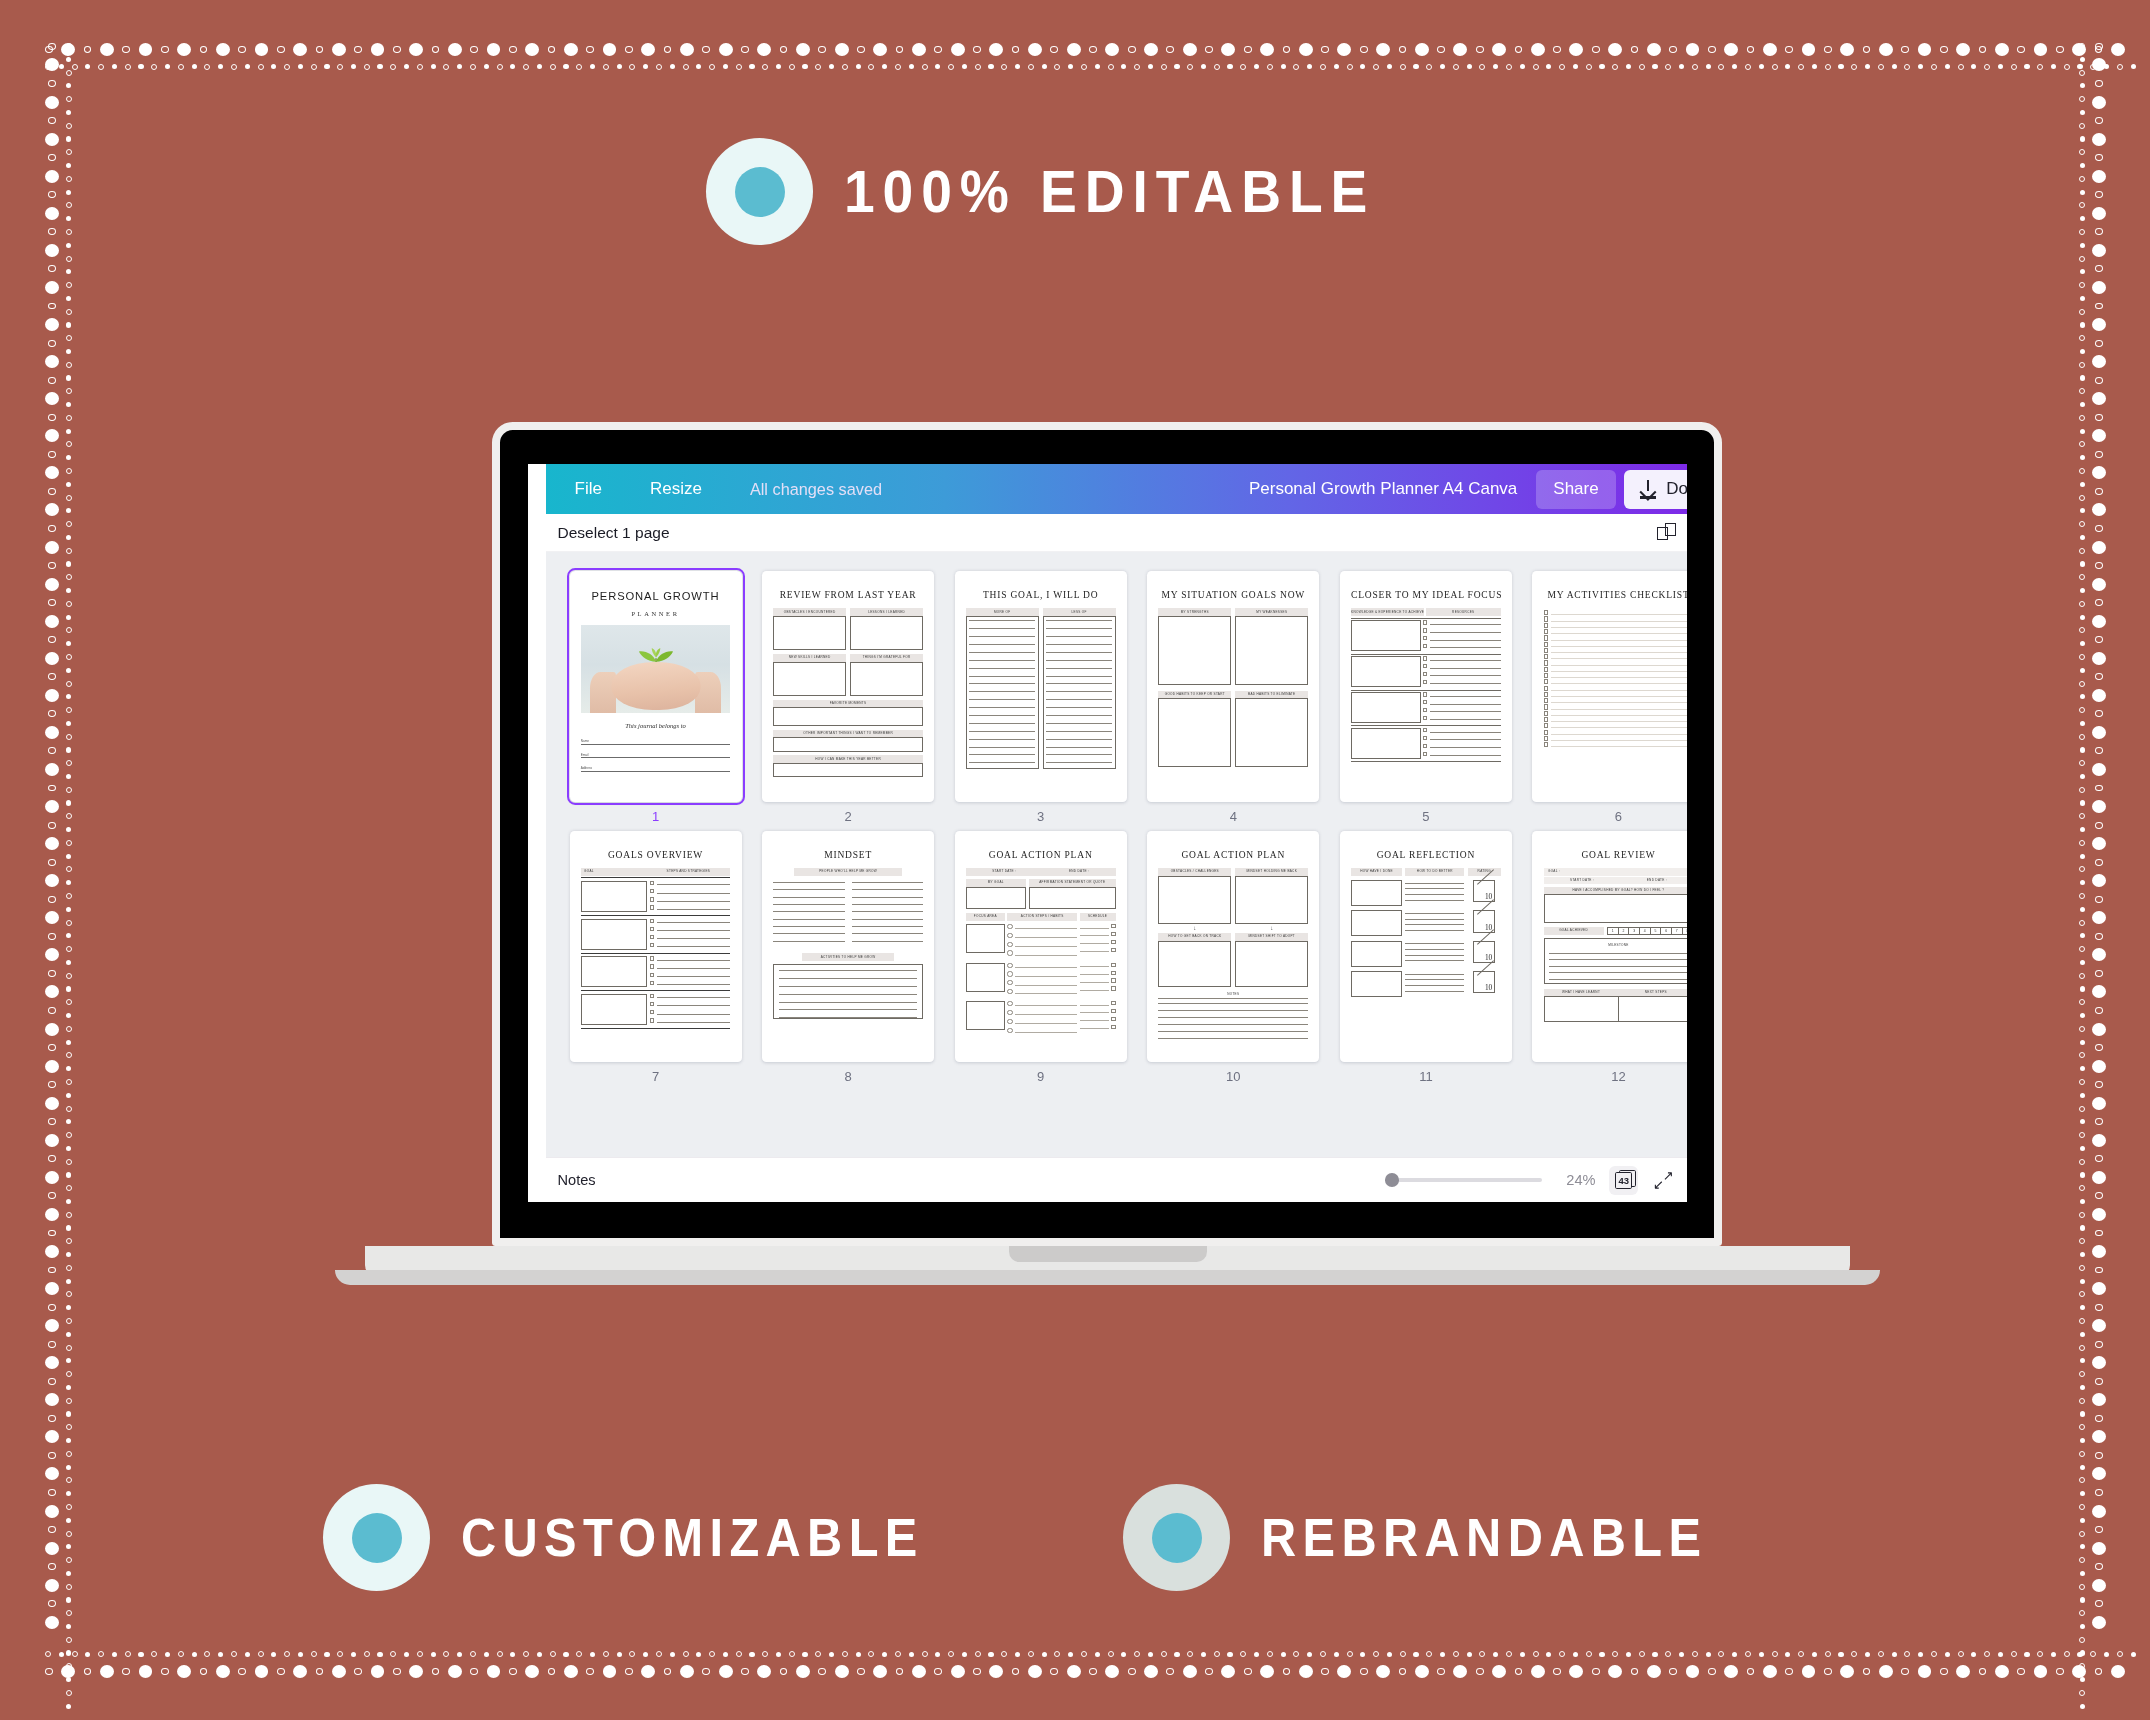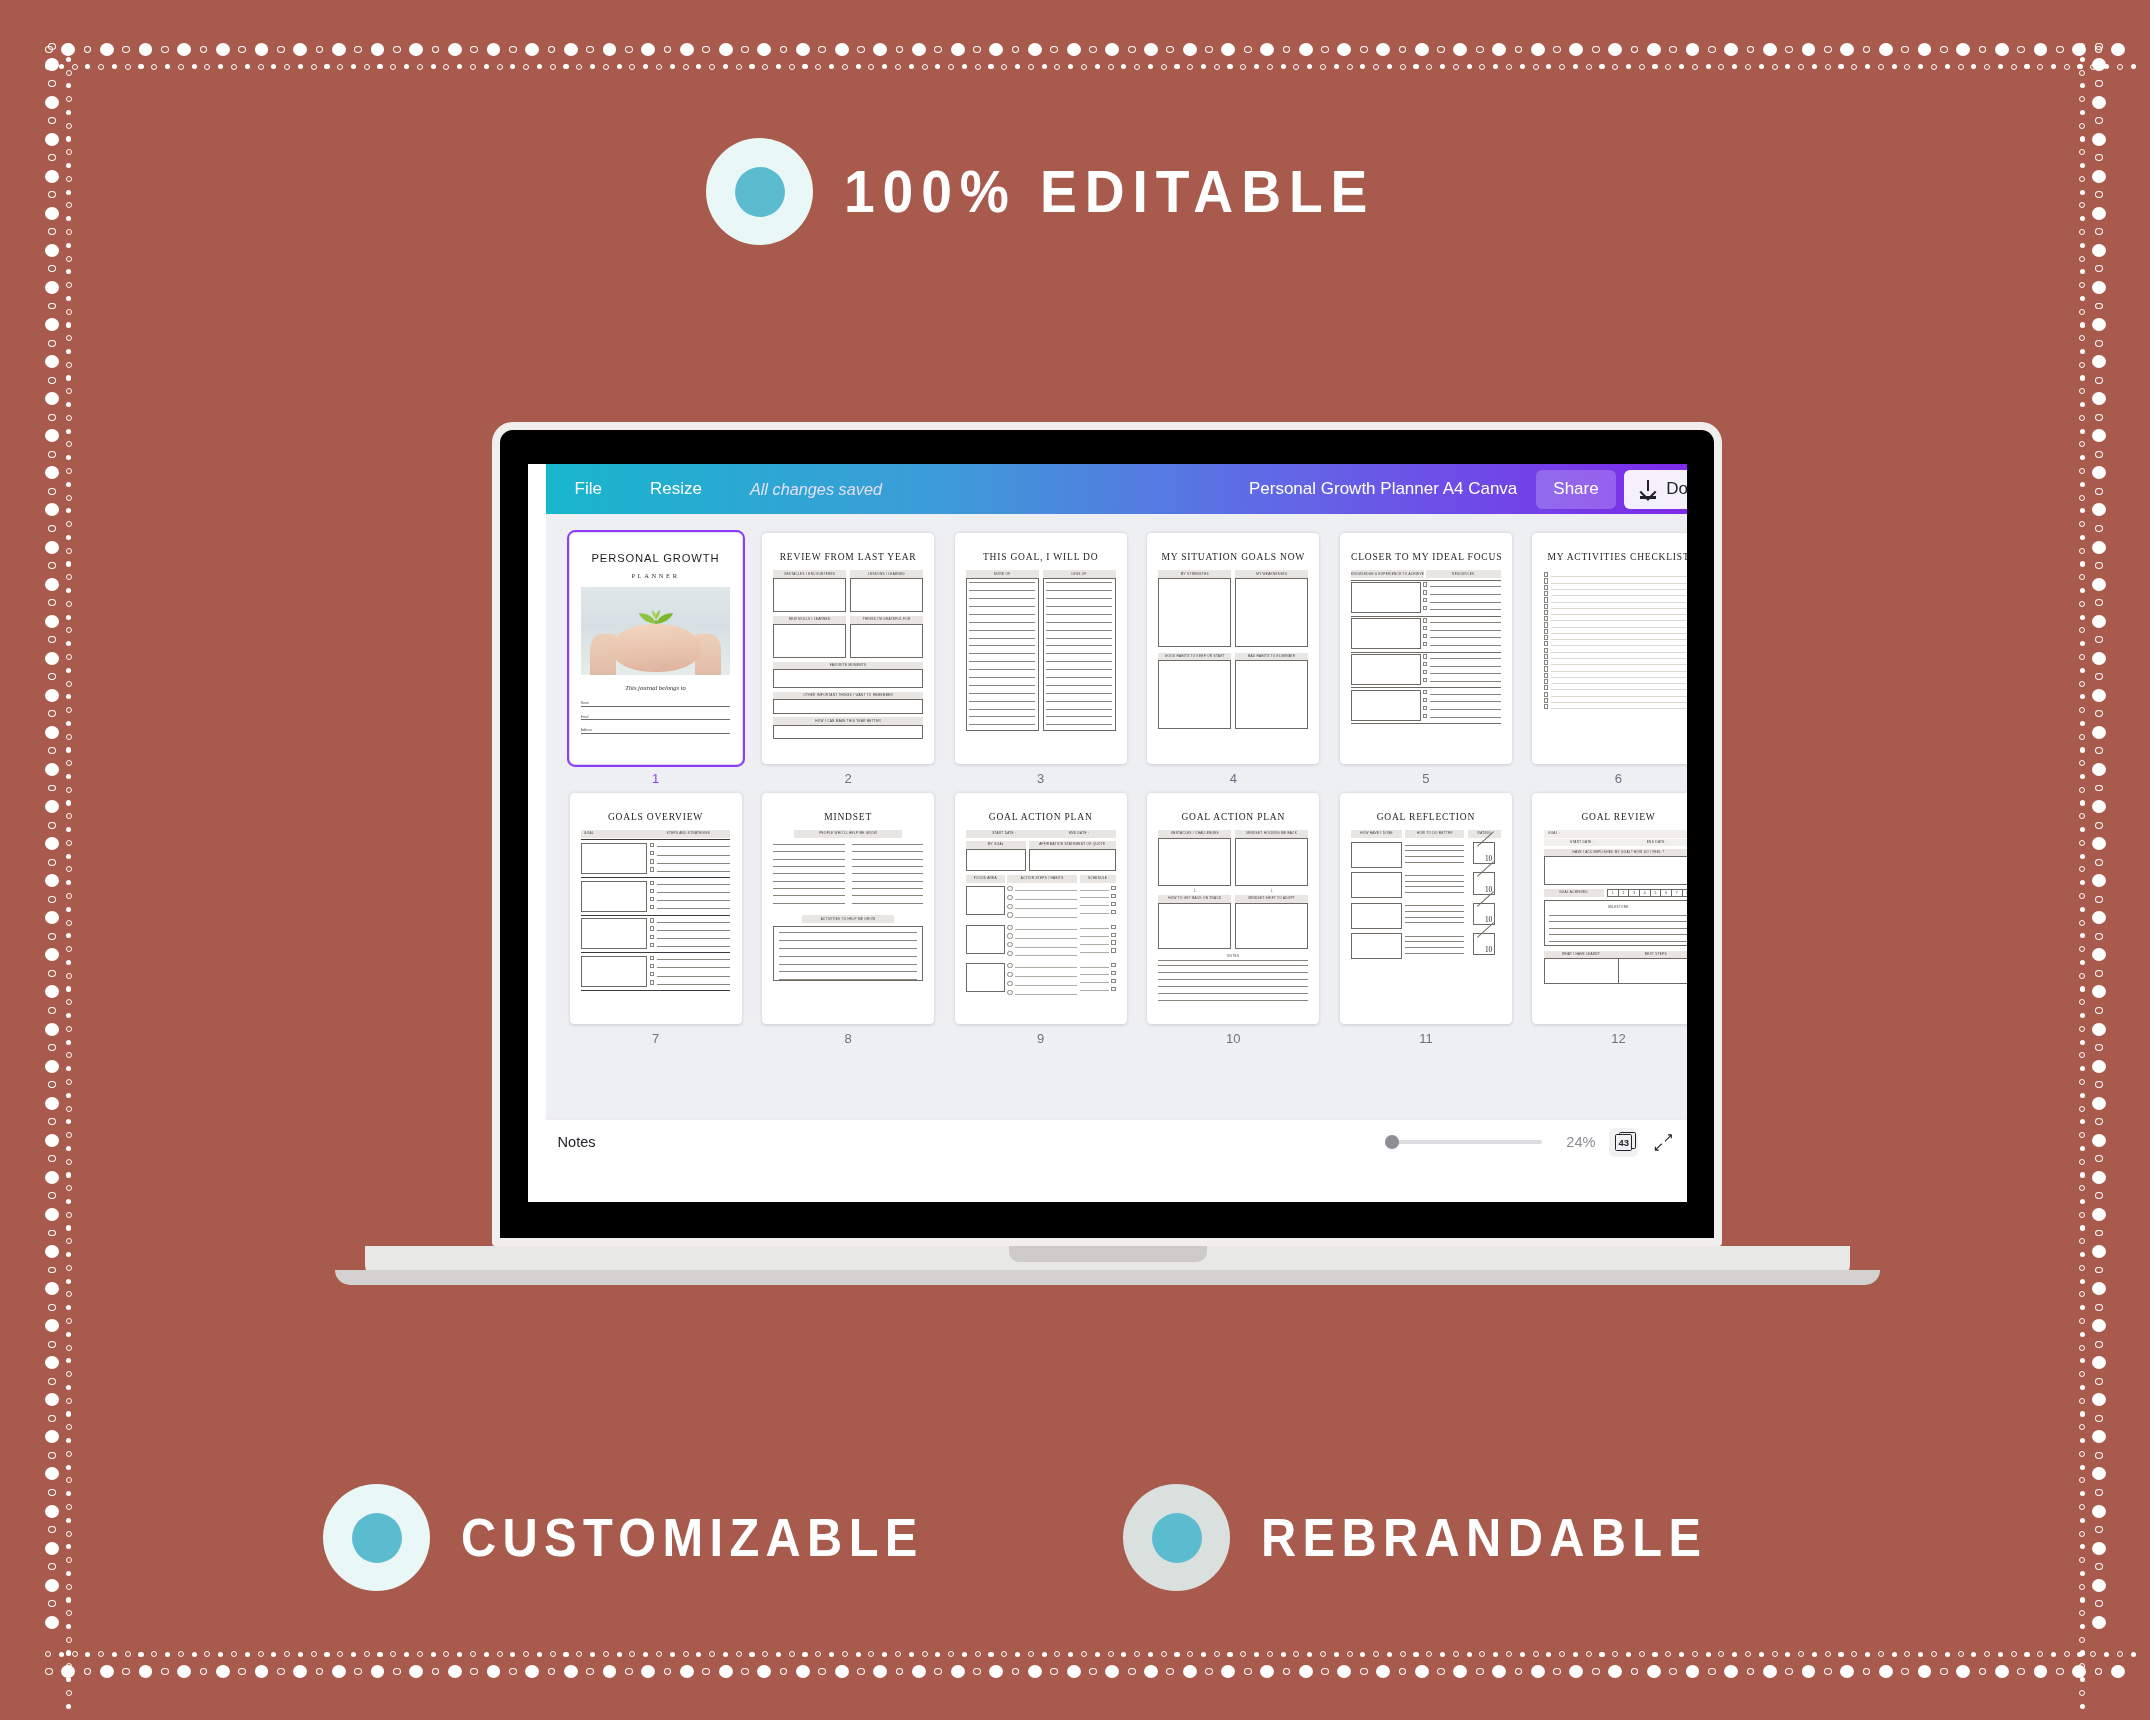--- a/index.html
+++ b/index.html
@@ -102,21 +102,21 @@
   
   .canva-topbar {
     height: 50px;
     background: linear-gradient(90deg, #18b6cd 0%, #3d9bd8 35%, #6266e6 65%, #7d2ae8 100%);
     display: flex; align-items: center;
     padding-left: 29px;
     color: #fff;
     position: relative;
   }
   .canva-topbar .menu { font-size: 17px; margin-right: 48px; }
-  .canva-topbar .saved { font-size: 16.3px; font-style: italic; color: #e3dff7; }
+  .canva-topbar .saved { font-size: 16.3px; color: #e3dff7; }
   .canva-topbar .right {
     position: absolute; right: 0; top: 0; height: 100%;
     display: flex; align-items: center;
   }
   .doc-title { font-size: 17px; margin-right: 19px; white-space: nowrap; }
   .btn-share {
     background: rgba(255,255,255,0.22);
     border-radius: 6px;
     padding: 9.5px 17px;
     font-size: 17px;
@@ -1302,20 +1302,27 @@
           <span class="btn-share">Share</span>
           <span class="btn-download">
             <span class="dl-ico">
                 <span class="dl-bar"></span>
               </span>
             <span>Downlo</span>
           </span>
         </span>
       </div>
 
+      <div class="canva-subbar">
+        <span>Deselect 1 page</span>
+        <span class="grid-ico">
+          <span class="br b2"></span>
+            <span class="br b1"></span>
+        </span>
+      </div>
 
       <div class="canvas-area">
         <div class="page-row" id="row-1">
             <div class="page-cell">
               <div class="page-card selected">
                 <div class="pg-title big">PERSONAL GROWTH</div>
                 <div class="pg-sub">PLANNER</div>
                 <div class="cover-photo">
                   <div class="cp-arm-l"></div>
                   <div class="cp-arm-r"></div>

